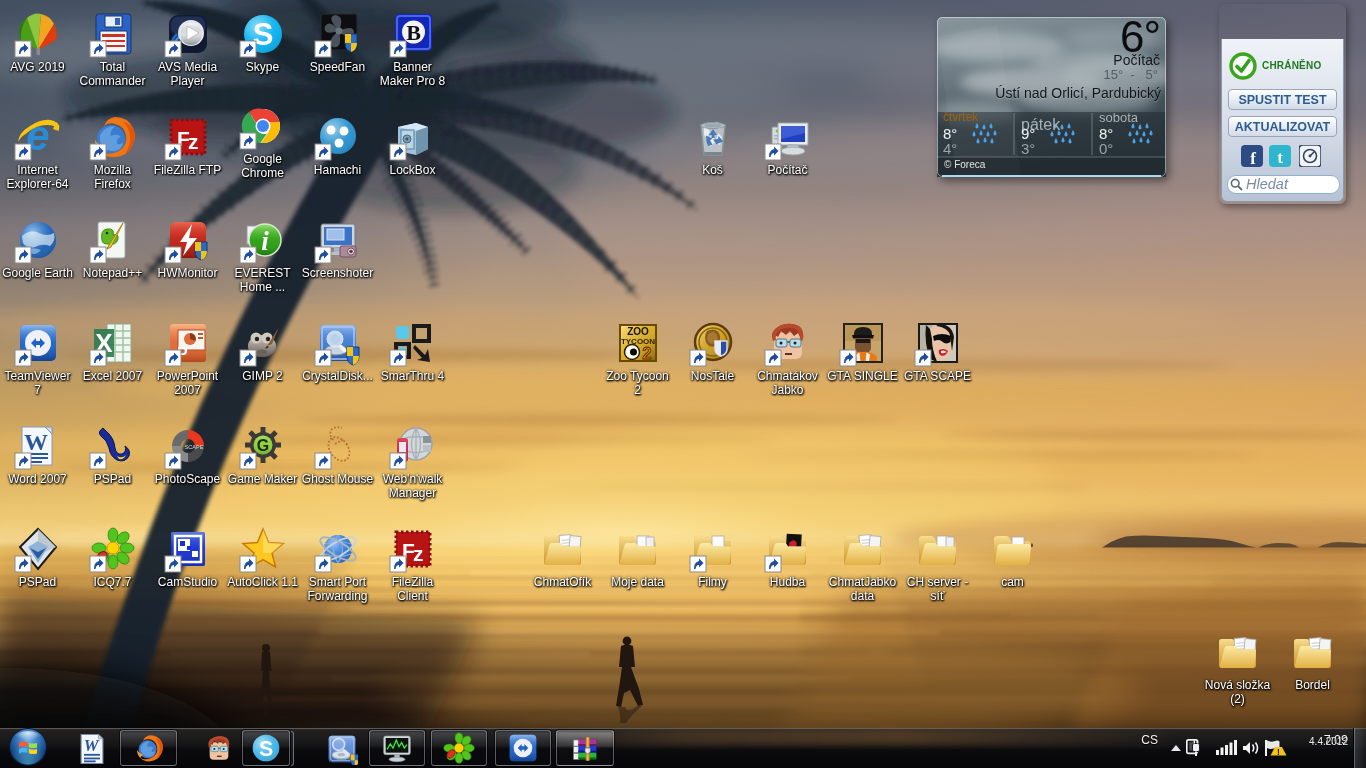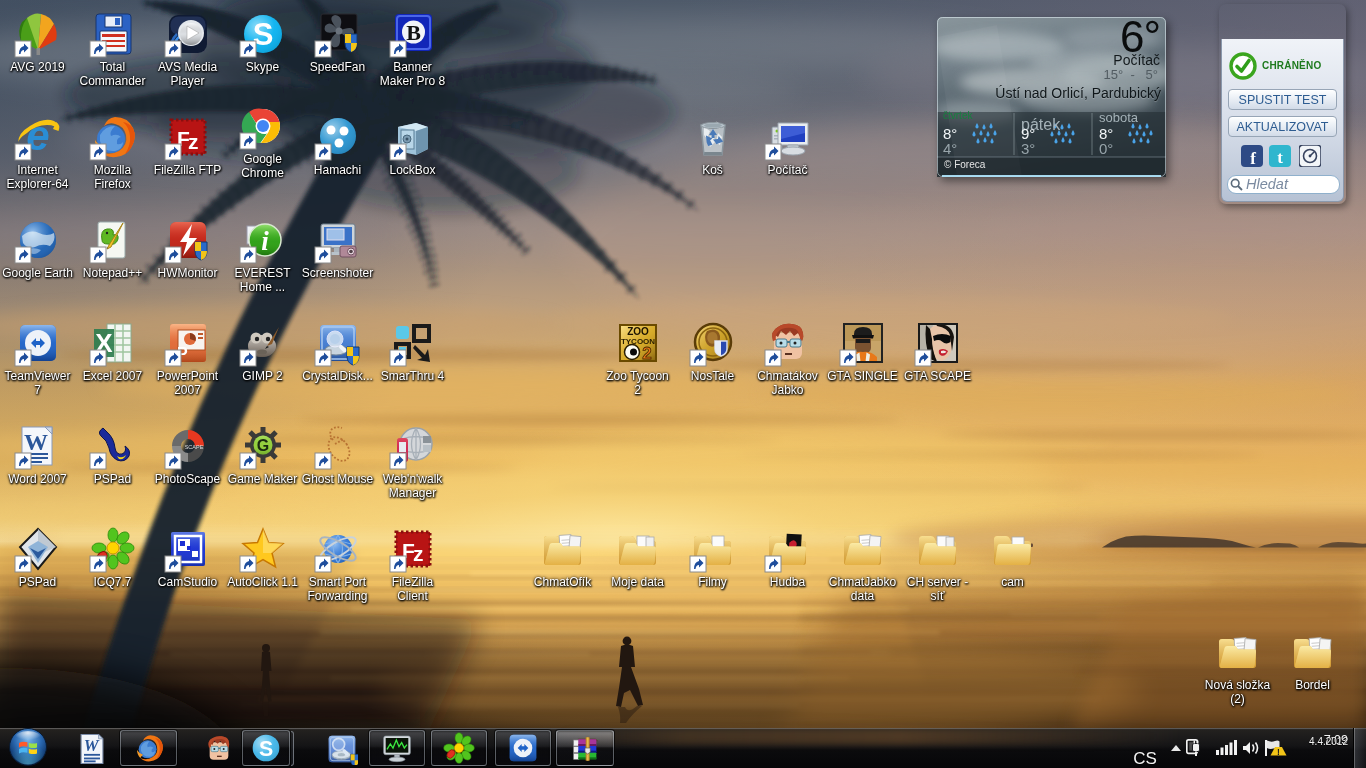--- a/index.html
+++ b/index.html
@@ -6,21 +6,21 @@
 body{font-family:"Liberation Sans",sans-serif;position:relative}
 #wall{position:absolute;left:0;top:0}
 .ico{position:absolute;width:75px;text-align:center}
 .ig{width:48px;height:48px;margin:0 auto}
 .lbl{margin-top:3px;font-size:12px;line-height:13.5px;color:#fff;text-shadow:0 1px 2px #000,0 0 3px rgba(0,0,0,0.9),1px 1px 2px #000}
 #weather{position:absolute;left:937px;top:17px;width:229px;height:160px;border-radius:5px;box-shadow:3px 4px 8px rgba(0,0,0,0.45);font-family:"Liberation Sans",sans-serif}
 .wt{position:absolute;white-space:nowrap}
 #avg{position:absolute;left:1219px;top:4px;width:127px;height:200px;border-radius:7px;box-shadow:2px 3px 7px rgba(0,0,0,0.4)}
 #avghead{position:absolute;left:0;top:0;width:127px;height:35px;border-radius:7px 7px 2px 2px;background:linear-gradient(180deg,#46546e,#242f4a 45%,#161f38);border:1px solid #0e1526;text-align:center;padding-top:5px}
 #avgbody{position:absolute;left:2px;top:35px;width:123px;height:163px;border-radius:0 0 6px 6px;background:linear-gradient(180deg,#f0f3f8,#d5dce8 55%,#b6c2d4);border:1px solid #8a98ac;border-top:none}
-.avgbtn{position:absolute;left:6px;width:109px;height:21px;border-radius:4px;border:1px solid #97a5b6;background:linear-gradient(180deg,#feffff,#e4eaf2 60%,#d2dbe8);color:#2d5c91;font-weight:normal;font-size:12.5px;text-align:center;line-height:20px;box-shadow:0 1px 1px rgba(255,255,255,0.8) inset}
+.avgbtn{position:absolute;left:6px;width:109px;height:21px;border-radius:4px;border:1px solid #97a5b6;background:linear-gradient(180deg,#feffff,#e4eaf2 60%,#d2dbe8);color:#2d5c91;font-weight:bold;font-size:12.5px;text-align:center;line-height:20px;box-shadow:0 1px 1px rgba(255,255,255,0.8) inset}
 #avgsearch{position:absolute;left:5px;top:136px;width:113px;height:19px;border-radius:9px;border:1px solid #8fb0cc;background:#fff;display:flex;color:#7a8aa0;font-style:italic;font-size:14.5px}
 #taskbar{position:absolute;left:0;top:728px;width:1366px;height:40px;background:linear-gradient(180deg,#3c3a38 0,#23211f 2px,#141416 45%,#0b0b0d 55%,#060608 100%)}
 #tbtop{position:absolute;left:0;top:0;width:1366px;height:1px;background:rgba(255,255,255,0.18)}
 #taskbar::before{content:"";position:absolute;left:560px;top:1px;width:620px;height:16px;background:linear-gradient(90deg,rgba(122,82,40,0) 0,rgba(130,88,44,0.35) 20%,rgba(150,100,50,0.4) 55%,rgba(110,70,36,0) 100%);filter:blur(3px)}
 .tbtn{position:absolute;top:2px;height:36px;border-radius:3px;border:1px solid rgba(200,210,220,0.42);background:linear-gradient(180deg,rgba(130,135,145,0.38),rgba(60,62,70,0.18) 45%,rgba(8,8,12,0.25) 50%,rgba(20,20,26,0.28));box-shadow:0 0 0 1px rgba(0,0,0,0.6),0 1px 2px rgba(0,0,0,0.4) inset;display:flex;align-items:center;justify-content:center}
 .tbright{background:linear-gradient(180deg,rgba(215,215,218,0.55),rgba(130,130,136,0.28) 45%,rgba(30,30,36,0.2) 50%,rgba(25,25,30,0.25)) !important}
 .stackedge{position:absolute;right:-5px;top:0;width:3px;height:35px;border-radius:0 3px 3px 0;border:1px solid rgba(215,225,235,0.45);border-left:none;background:rgba(40,42,50,0.4)}
 .tpin{position:absolute;top:5px;width:46px;height:32px;display:flex;align-items:center;justify-content:center}
 .trs{position:absolute;color:#f2f2f2;text-shadow:0 1px 1px #000}
 #showdesk{position:absolute;right:0;top:0;width:13px;height:40px;border-left:1px solid #000;background:linear-gradient(90deg,rgba(120,125,135,0.35),rgba(60,62,68,0.25));box-shadow:1px 0 0 rgba(255,255,255,0.25) inset}
@@ -1738,21 +1738,21 @@
         <path transform="translate(12,14)" d="M0 0 Q1.6 2.6 1.6 3.8 A1.6 1.6 0 1 1 -1.6 3.8 Q-1.6 2.6 0 0Z"></path>
         <path transform="translate(19,15)" d="M0 0 Q1.6 2.6 1.6 3.8 A1.6 1.6 0 1 1 -1.6 3.8 Q-1.6 2.6 0 0Z"></path>
       </g>
 <rect x="0.5" y="0.5" width="228" height="159" rx="5" fill="none" stroke="#e8f4fa" stroke-opacity="0.55" stroke-width="1"></rect>
 <path d="M5 159 L224 159" stroke="#aee2f8" stroke-width="2.2" opacity="0.95"></path>
 </svg>
 <div class="wt" style="right:6px;top:-5px;font-size:44px;font-weight:400;color:#0a0c0d;letter-spacing:-1px">6°</div>
 <div class="wt" style="right:6px;top:35px;font-size:14px;color:#141a1d">Počítač</div>
 <div class="wt" style="right:8px;top:50px;font-size:13px;color:#525c62">15°&nbsp;&nbsp;-&nbsp;&nbsp;&nbsp;5°</div>
 <div class="wt" style="right:5px;top:68px;font-size:14px;color:#10171a;text-shadow:0 1px 1px rgba(255,255,255,0.25)">Ústí nad Orlicí, Pardubický</div>
-<div class="wt" style="left:6px;top:93px;font-size:10px;color:#15803d">čtvrtek</div>
+<div class="wt" style="left:6px;top:93px;font-size:12px;color:#a16207">čtvrtek</div>
 <div class="wt" style="left:6px;top:108px;font-size:15px;color:#f2f6f8">8°</div>
 <div class="wt" style="left:6px;top:123px;font-size:15px;color:#97a4aa">4°</div>
 <div class="wt" style="left:84px;top:99px;font-size:16px;color:#a5b2b8">pátek</div>
 <div class="wt" style="left:84px;top:108px;font-size:15px;color:#f2f6f8">9°</div>
 <div class="wt" style="left:84px;top:123px;font-size:15px;color:#97a4aa">3°</div>
 <div class="wt" style="left:162px;top:93px;font-size:13px;color:#a5b2b8">sobota</div>
 <div class="wt" style="left:162px;top:108px;font-size:15px;color:#f2f6f8">8°</div>
 <div class="wt" style="left:162px;top:123px;font-size:15px;color:#97a4aa">0°</div>
 <div class="wt" style="left:7px;top:142px;font-size:10px;color:#e5e5e5">© Foreca</div>
 </div>
@@ -1925,21 +1925,21 @@
           <rect x="14" y="28" width="27" height="3" fill="#101a80"></rect>
 <rect x="7" y="32" width="8" height="9" fill="#f2f2f2" stroke="#8a8a8a"></rect>
           <rect x="14" y="31" width="27" height="10" rx="1" fill="#28b832"></rect>
           <rect x="14" y="38" width="27" height="3" fill="#107018"></rect>
 <rect x="25" y="8" width="6" height="35" fill="#b8821e"></rect>
           <rect x="26.5" y="8" width="3" height="35" fill="#e8b84e"></rect>
 <path d="M24 24 L32 24 L32 30 L28 33 L24 30 Z" fill="#e8e8e8" stroke="#555"></path>
         </g>
       </svg>
     </div>
-<div class="trs" style="left:1132px;top:21px;width:26px;font-size:17px;text-align:center">CS</div>
+<div class="trs" style="left:1132px;top:5px;width:26px;font-size:12px;text-align:right">CS</div>
 <svg width="10" height="6" viewBox="0 0 10 6" style="position:absolute;left:1171px;top:17px">
       <path d="M0 6 L5 0 L10 6Z" fill="#e8e8e8"></path>
     </svg>
 <svg width="104" height="20" viewBox="0 0 104 20" style="position:absolute;left:1186px;top:10px">
 <g fill="#f2f2f2">
 <rect x="0.8" y="1.8" width="10.5" height="13.5" rx="1.5" fill="none" stroke="#f2f2f2" stroke-width="1.7"></rect>
 <rect x="3.2" y="4.2" width="5.5" height="8.5" fill="#f2f2f2" opacity="0.25"></rect>
 <rect x="6.5" y="5.5" width="7" height="8" rx="1.5" fill="#f2f2f2" stroke="#1b1b1f" stroke-width="1"></rect>
 <line x1="8.3" y1="5.5" x2="8.3" y2="2.5" stroke="#f2f2f2" stroke-width="1.5"></line>
         <line x1="11.6" y1="5.5" x2="11.6" y2="2.5" stroke="#f2f2f2" stroke-width="1.5"></line>

